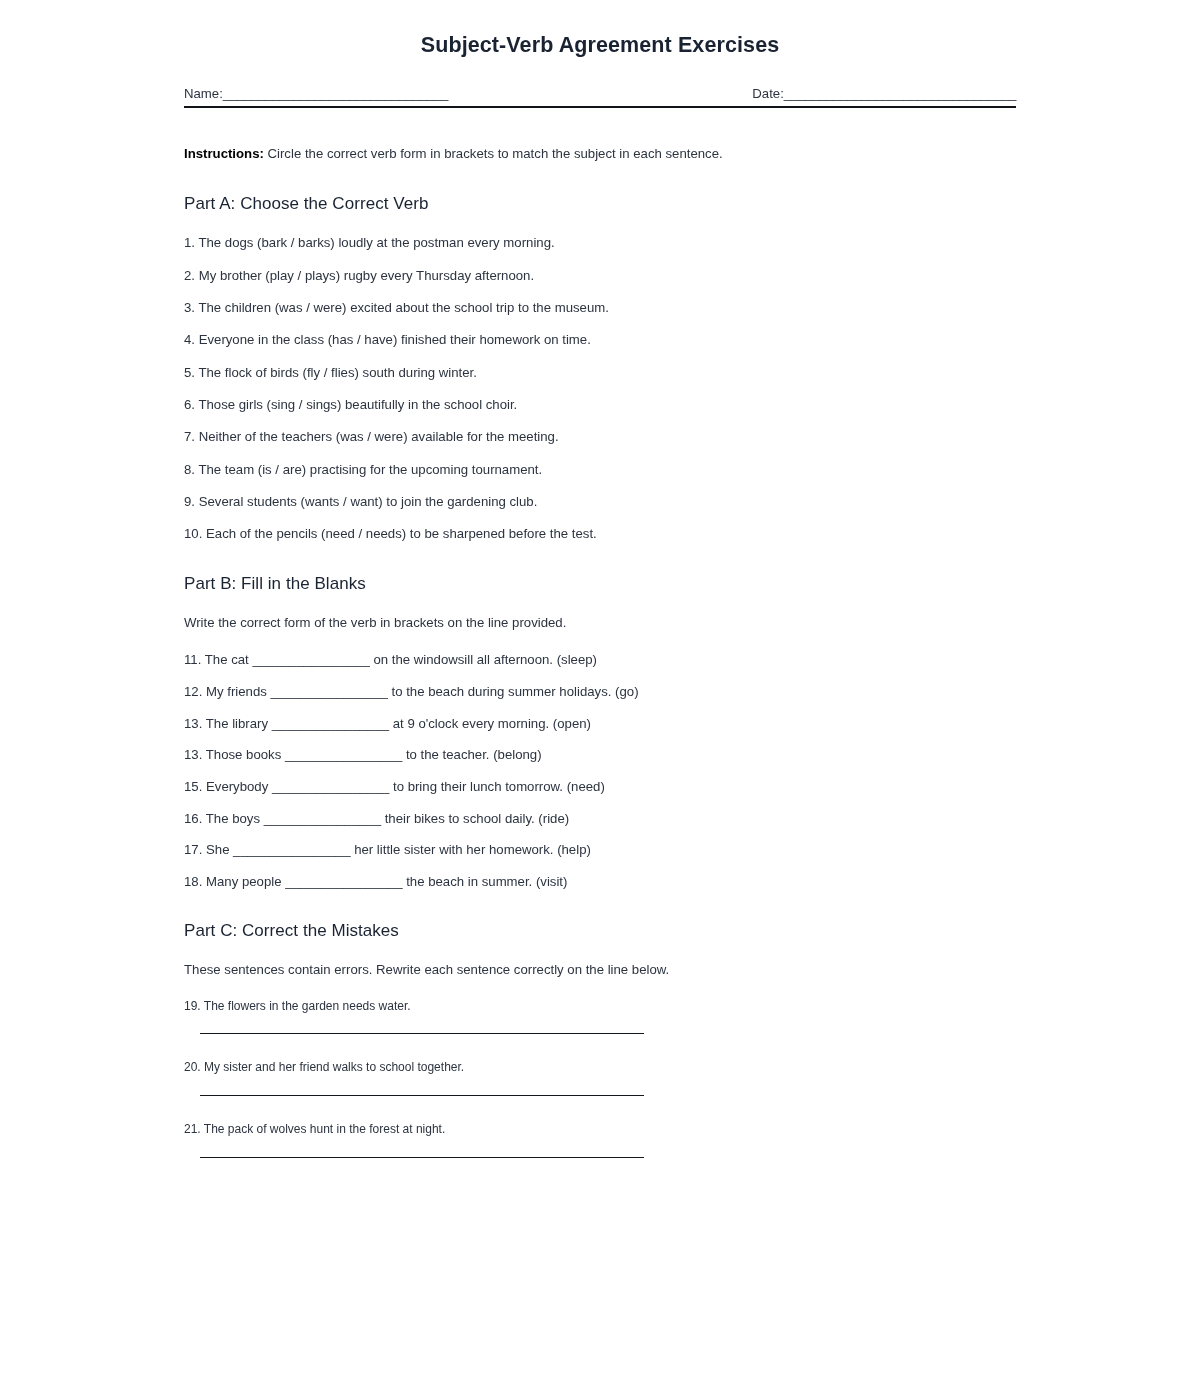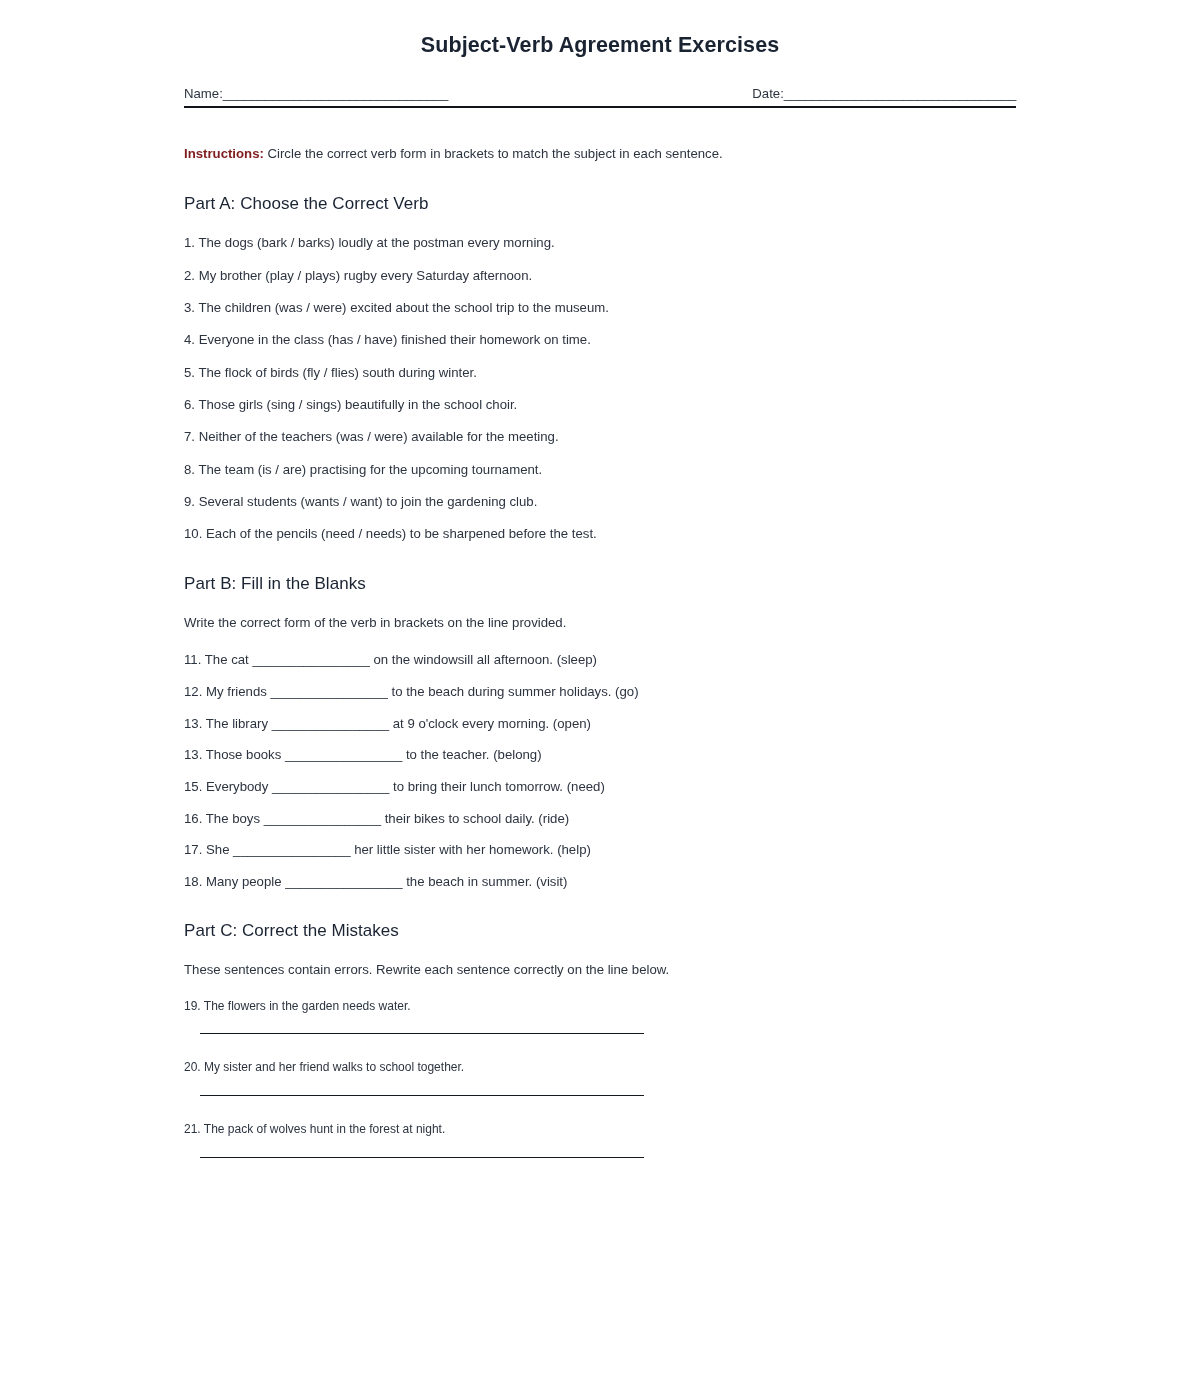--- a/index.html
+++ b/index.html
@@ -70,21 +70,21 @@
 
   
   .instructions {
     margin-top: 36px;
     font-size: 13.2px;
     line-height: 1.45;
     color: #2c3440;
   }
   .instructions .lead {
     font-weight: bold;
-    color: #7f1d1d;
+    color: #000000;
   }
 
   
   .section {
     margin-top: 30px;
   }
   .section-heading {
     font-size: 17px;
     font-weight: normal;
     color: #1a2332;
@@ -150,21 +150,21 @@
     </div>
 
     <hr class="header-rule">
 
     <p class="instructions"><span class="lead">Instructions:</span><span> Circle the correct verb form in brackets to match the subject in each sentence.</span></p>
 
     <div class="section partA">
       <h2 class="section-heading">Part A: Choose the Correct Verb</h2>
       <div class="item-list">
         <div class="item">1. The dogs (bark / barks) loudly at the postman every morning.</div>
-        <div class="item">2. My brother (play / plays) rugby every Saturday afternoon.</div>
+        <div class="item">2. My brother (play / plays) rugby every Thursday afternoon.</div>
         <div class="item">3. The children (was / were) excited about the school trip to the museum.</div>
         <div class="item">4. Everyone in the class (has / have) finished their homework on time.</div>
         <div class="item">5. The flock of birds (fly / flies) south during winter.</div>
         <div class="item">6. Those girls (sing / sings) beautifully in the school choir.</div>
         <div class="item">7. Neither of the teachers (was / were) available for the meeting.</div>
         <div class="item">8. The team (is / are) practising for the upcoming tournament.</div>
         <div class="item">9. Several students (wants / want) to join the gardening club.</div>
         <div class="item">10. Each of the pencils (need / needs) to be sharpened before the test.</div>
       </div>
     </div>

